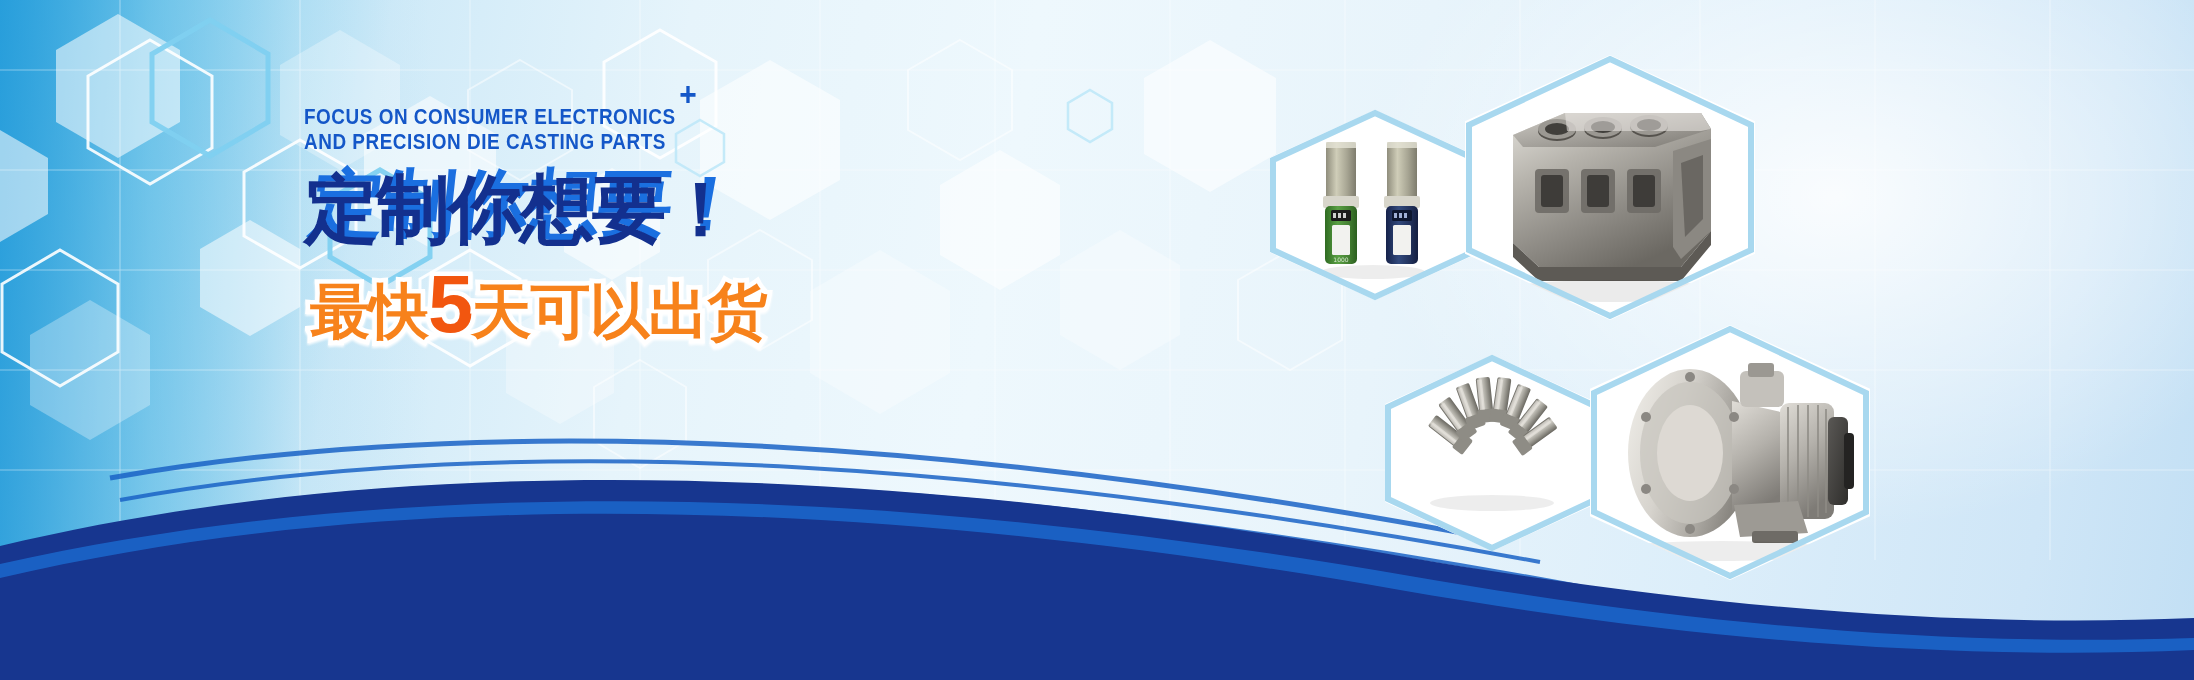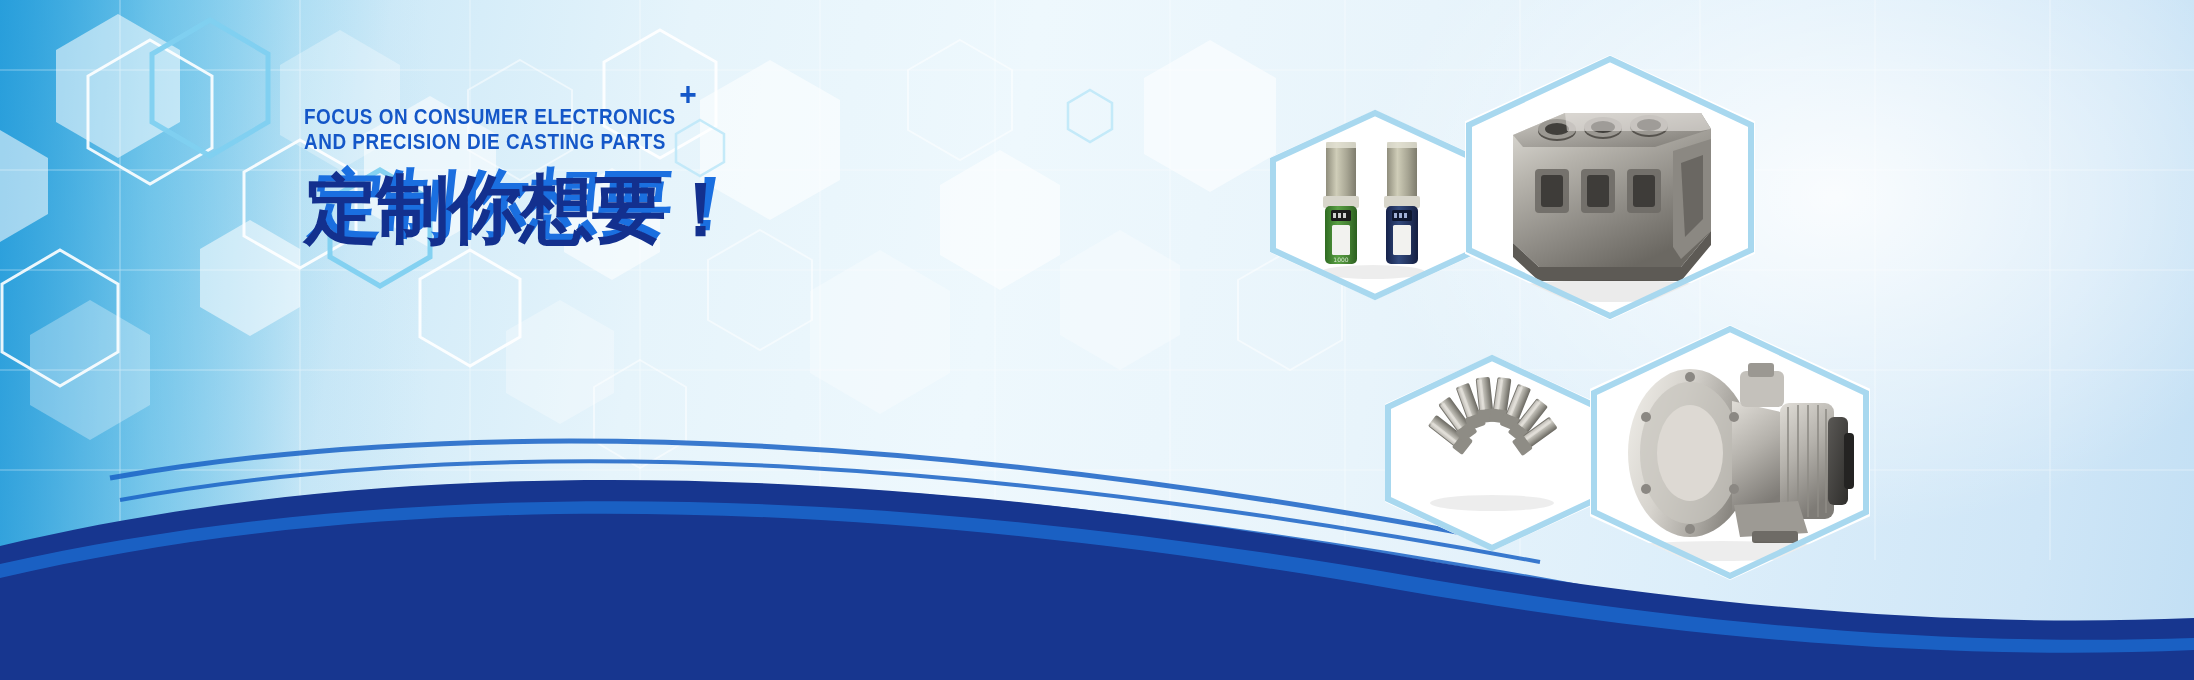--- a/index.html
+++ b/index.html
@@ -219,20 +219,21 @@
       <div class="eyebrow"><span>FOCUS ON CONSUMER ELECTRONICS</span><span class="plus">+</span></div>
       <div class="eyebrow">AND PRECISION DIE CASTING PARTS</div>
     </div>
 
     <div class="headline">
       <div class="hl back">定制你想要！</div>
       <div class="hl front">定制你想要！</div>
     </div>
 
 
+    <div class="promo"><span>最快</span><span class="num">5</span><span>天可以出货</span></div>
   </div>
 
   <div class="hexframe" style="left:1270px; top:110px; width:210px; height:190px;">
     <div class="clip">
       <svg class="art" width="210" height="190" viewBox="0 0 210 190">
         <defs>
           <linearGradient id="mtl" x1="0" y1="0" x2="1" y2="0">
             <stop offset="0" stop-color="#8f8d7c"></stop>
               <stop offset=".35" stop-color="#cfcdb8"></stop>
             <stop offset=".7" stop-color="#a7a593"></stop>

